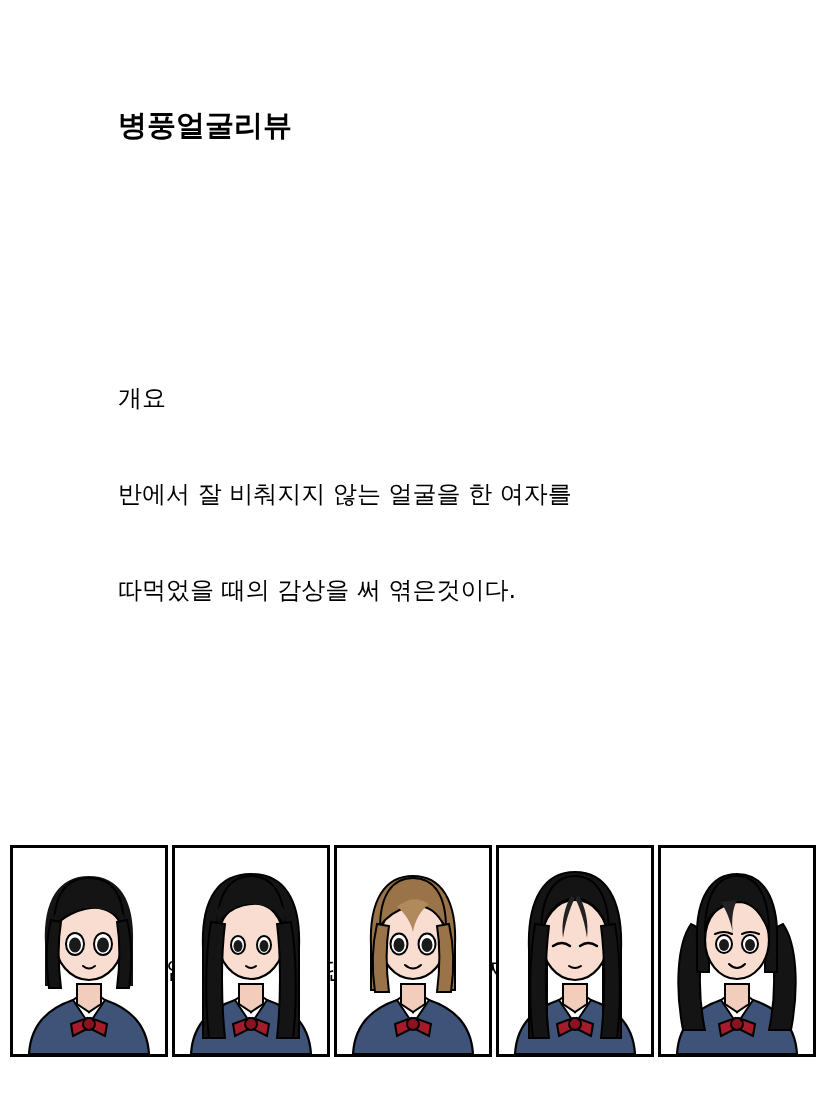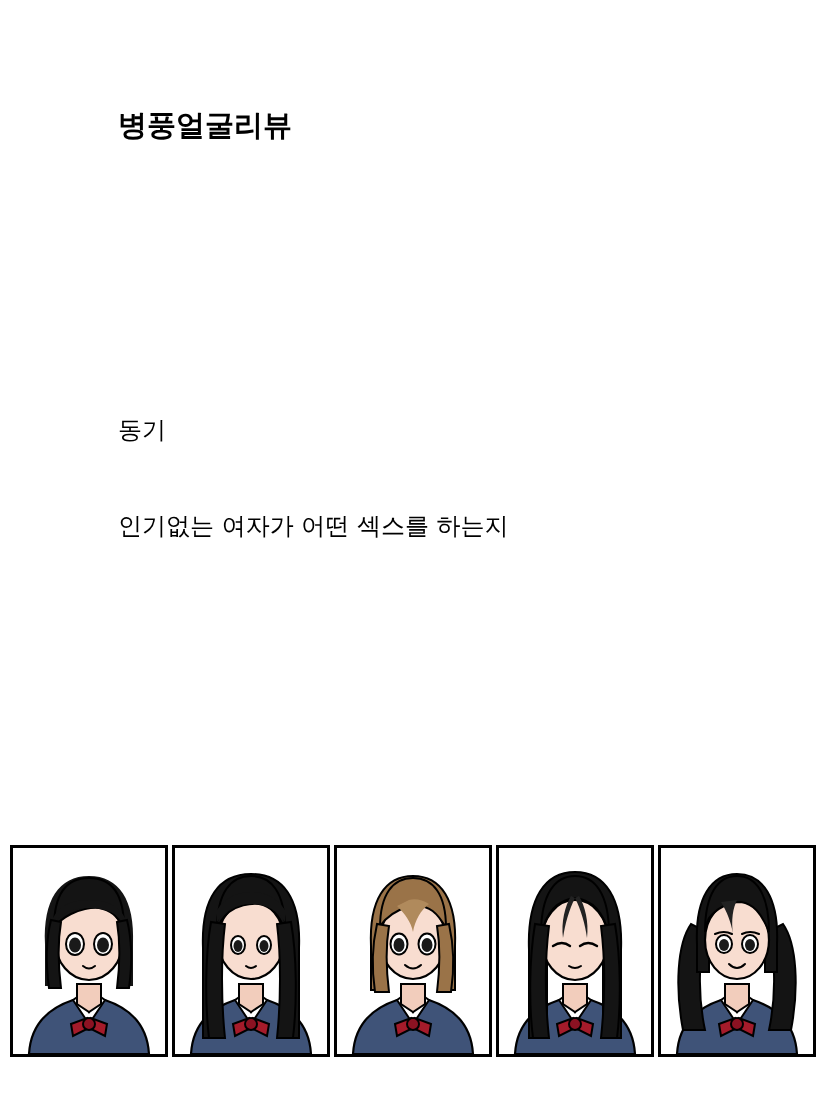--- a/index.html
+++ b/index.html
@@ -92,20 +92,25 @@
 </style>
 </head>
 <body>
 
 <div class="page">
 
   <div class="title">병풍얼굴리뷰</div>
 
   <div class="body-text">
 
+    <div class="section">
+      <div class="section-heading">개요</div>
+      <div class="section-line">반에서 잘 비춰지지 않는 얼굴을 한 여자를</div>
+      <div class="section-line">따먹었을 때의 감상을 써 엮은것이다.</div>
+    </div>
 
     <div class="section">
       <div class="section-heading">동기</div>
       <div class="section-line">인기없는 여자가 어떤 섹스를 하는지</div>
     </div>
 
     
 
   </div>
 

